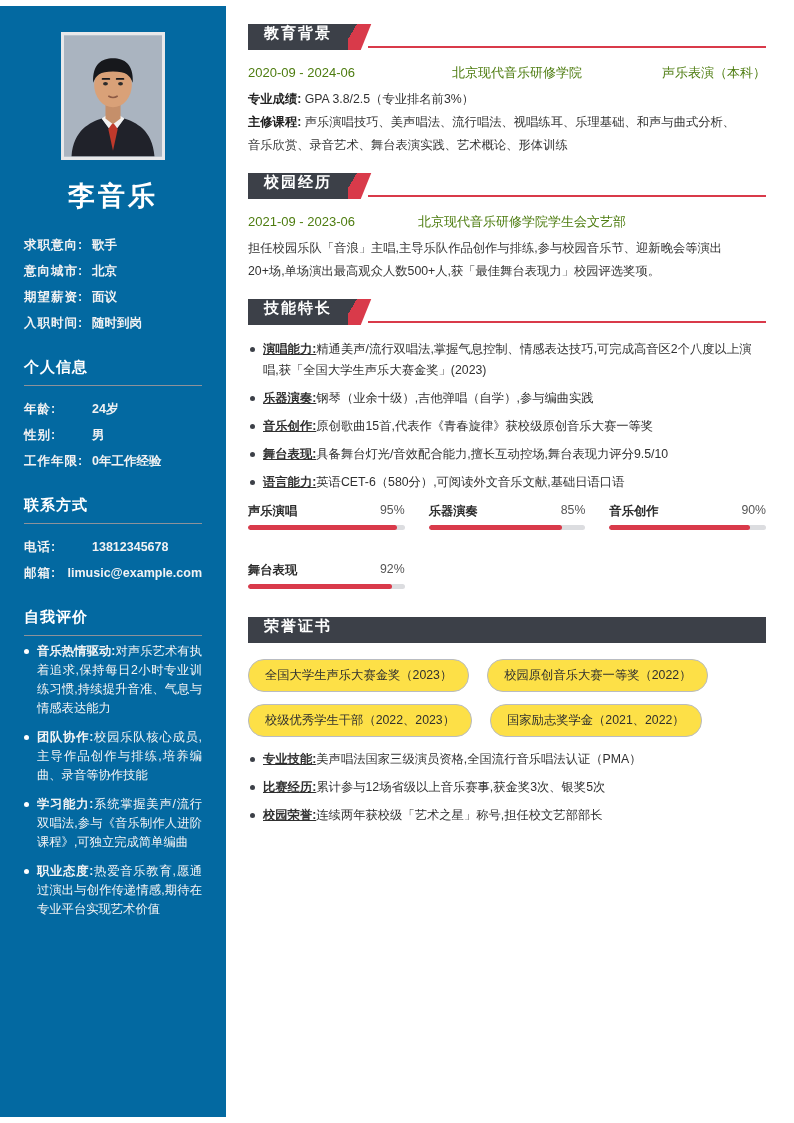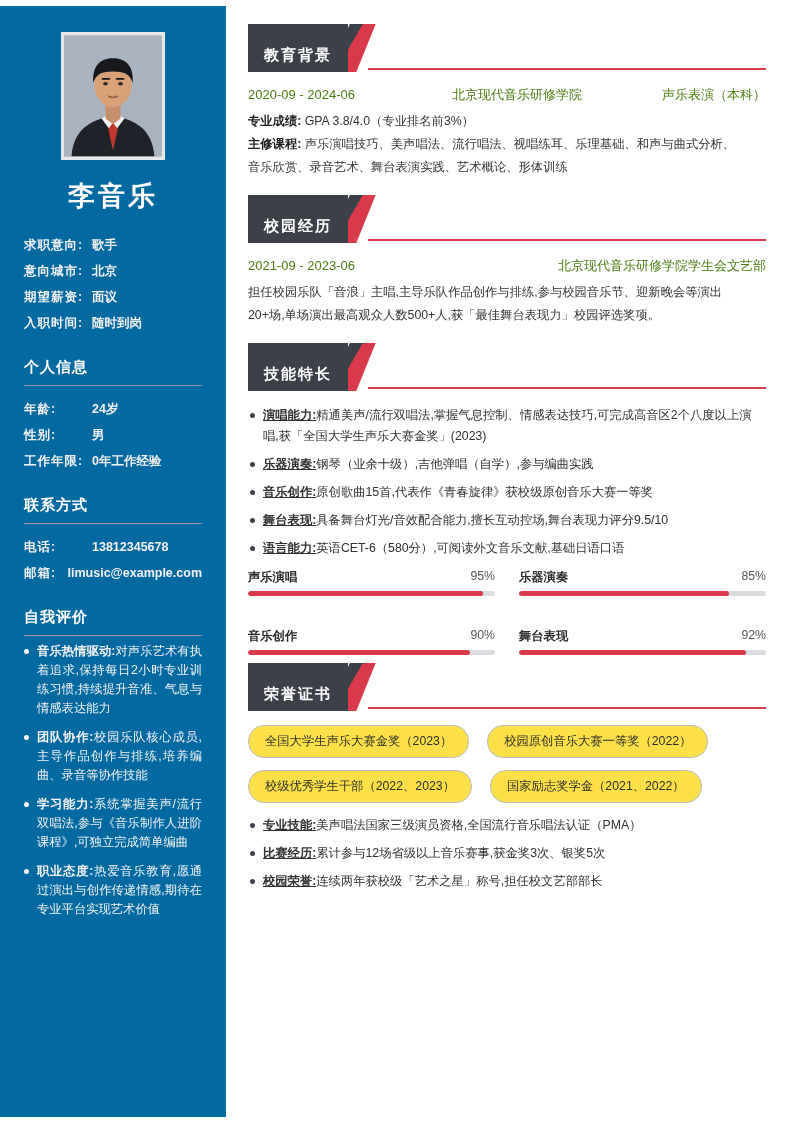--- a/index.html
+++ b/index.html
@@ -86,21 +86,21 @@
     align-items: stretch;
     margin-bottom: 14px;
     position: relative;
   }
   .sec-head .tag {
     background: #3c4048;
     color: #fff;
     font-size: 15px;
     font-weight: 700;
     letter-spacing: 2px;
-    padding: 22px 16px 7px 16px;
+    padding: 0 16px 7px 16px;
     position: relative;
     z-index: 2;
   }
   .sec-head .slash {
     width: 26px;
     background: linear-gradient(100deg, #3c4048 0 38%, #d93a4a 38% 100%);
     transform: skewX(-22deg);
     margin-left: -8px;
     z-index: 1;
   }
@@ -116,21 +116,21 @@
     display: flex;
     align-items: baseline;
     font-size: 13px;
     font-weight: 400;
     color: #4d7c0f;
     margin-bottom: 7px;
   }
   .row-head .date { width: 170px; }
   .row-head .org { flex: 1; text-align: center; }
   .row-head .role { width: 150px; text-align: right; }
-  .row-head .org-right { flex: 1; text-align: right; }
+  .row-head .org-right { flex: 1; text-align: left; }
   .line {
     font-size: 12.3px;
     line-height: 20px;
     color: #333;
     margin-bottom: 3px;
   }
   .line b { font-weight: 700; color: #1f1f1f; }
   .ul-main { list-style: none; margin-top: 2px; }
   .ul-main li {
     position: relative;
@@ -146,21 +146,21 @@
     left: 2px; top: 8px;
     width: 5px; height: 5px;
     border-radius: 50%;
     background: #3c4048;
   }
   .ul-main li b { font-weight: 700; text-decoration: underline; }
 
   
   .skills {
     display: grid;
-    grid-template-columns: 1fr 1fr;
+    grid-template-columns: 1fr 1fr 1fr;
     column-gap: 28px;
     row-gap: 2px;
     margin-top: 10px;
     gap: 24px;
   }
   .skill { margin-bottom: 8px; }
   .skill-top {
     display: flex;
     justify-content: space-between;
     font-size: 12.3px;
@@ -305,21 +305,21 @@
       <div class="rule"></div>
     </div>
     <div>
       <div class="row-head">
         <span class="date">2020-09 - 2024-06</span>
         <span class="org">北京现代音乐研修学院</span>
         <span class="role">声乐表演（本科）</span>
       </div>
       <div class="line">
         <b>专业成绩:</b>
-        <span>GPA 3.8/4.0（专业排名前3%）</span>
+        <span>GPA 3.8/2.5（专业排名前3%）</span>
       </div>
       <div class="line">
         <b>主修课程:</b>
         <span>声乐演唱技巧、美声唱法、流行唱法、视唱练耳、乐理基础、和声与曲式分析、</span>
       </div>
       <div class="line">
         <span>音乐欣赏、录音艺术、舞台表演实践、艺术概论、形体训练</span>
       </div>
     </div>
 
@@ -392,21 +392,21 @@
         <div class="skill-top">
           <span>舞台表现</span>
           <span class="pct">92%</span>
         </div>
         <div class="bar-bg">
           <div class="bar-fill" style="width: 92%;"></div>
         </div>
       </div>
     </div>
 
-    <div class="sec-head" style="">
+    <div class="sec-head" style="margin-top:20px;flex-direction:column;">
       <div class="tag">荣誉证书</div>
       <div class="slash"></div>
       <div class="rule"></div>
     </div>
     <div class="pills">
       <span class="pill">全国大学生声乐大赛金奖（2023）</span>
       <span class="pill">校园原创音乐大赛一等奖（2022）</span>
     </div>
     <div class="pills">
       <span class="pill">校级优秀学生干部（2022、2023）</span>

